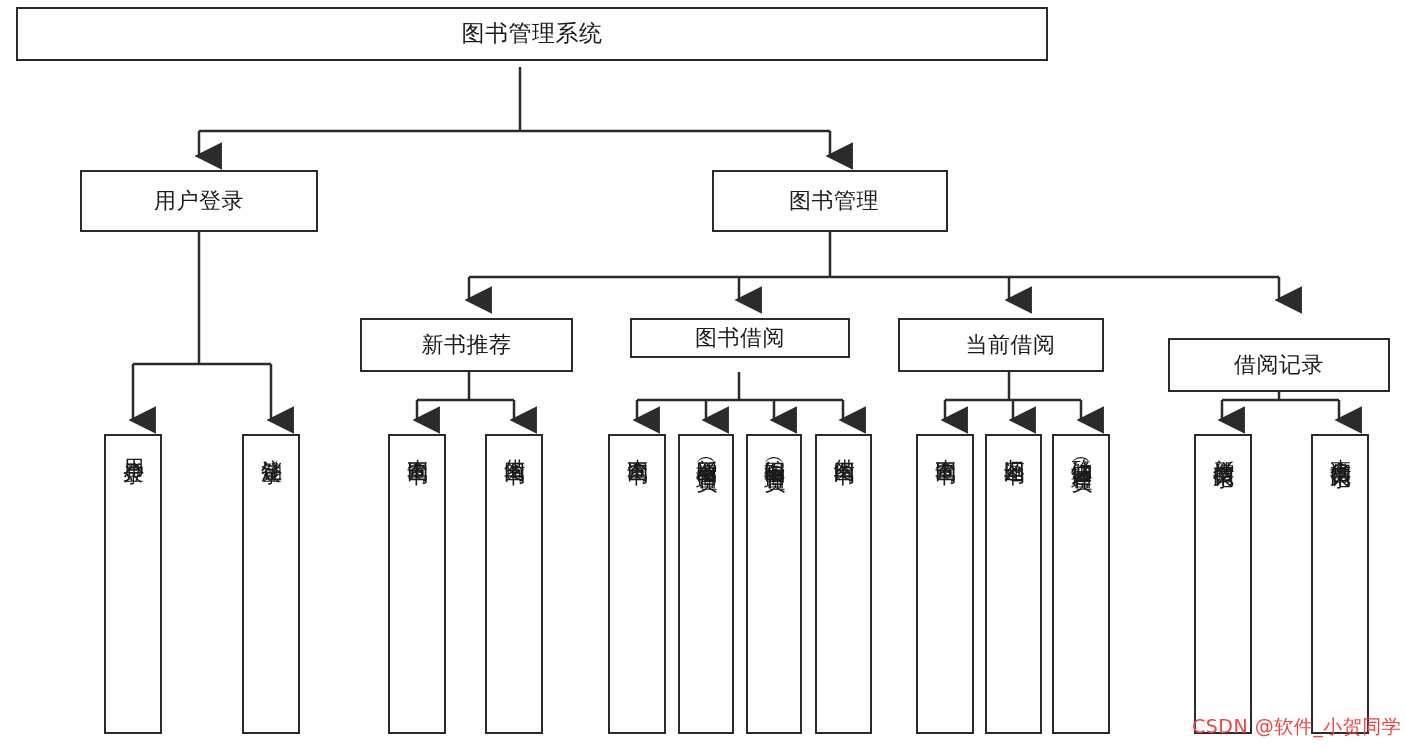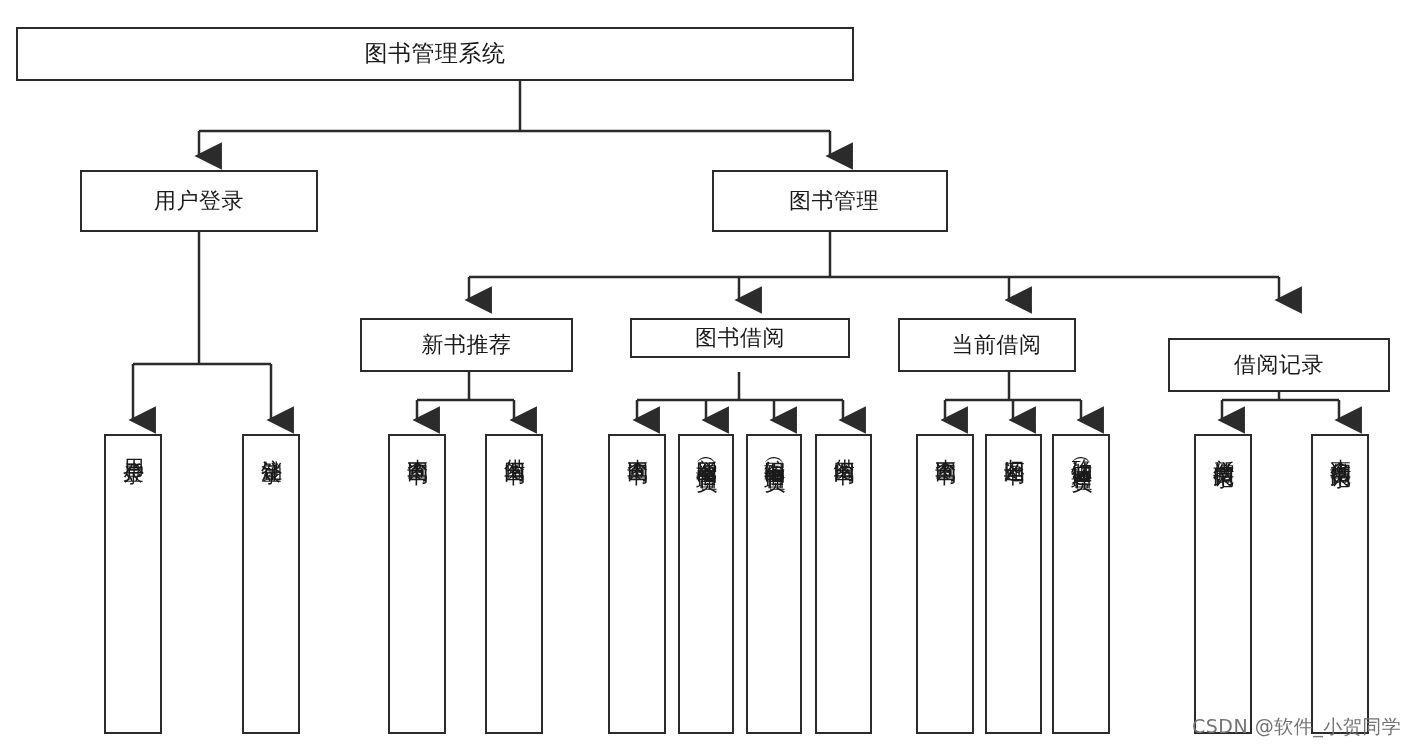--- a/index.html
+++ b/index.html
@@ -53,21 +53,21 @@
     text-orientation: upright;
     font-size: 21px;
     line-height: 1.22;
     letter-spacing: 2px;
     color: #1a1a1a;
     white-space: nowrap;
   }
   .watermark {
     position: absolute;
     font-size: 19px;
-    color: #737373;
+    color: #ef4444;
     letter-spacing: 0.5px;
     white-space: nowrap;
     user-select: none;
   }
 </style>
 </head>
 <body>
 
 <div id="canvas">
 
@@ -114,38 +114,38 @@
       <path d="M 1013 400 L 1013 420" marker-end="url(#arrow)"></path>
       <path d="M 1081 400 L 1081 420" marker-end="url(#arrow)"></path>
 
       <path d="M 1279 372 L 1279 400"></path>
       <path d="M 1222 400 L 1339 400"></path>
       <path d="M 1222 400 L 1222 420" marker-end="url(#arrow)"></path>
       <path d="M 1339 400 L 1339 420" marker-end="url(#arrow)"></path>
     </g>
   </svg>
 
-  <div class="node node-h node-root" style="left:16px; top:27px; width:838px; height:54px;">
+  <div class="node node-h node-root" style="left:16px; top:7px; width:1032px; height:54px;">
     <span>图书管理系统</span>
   </div>
 
   <div class="node node-h" style="left:80px; top:170px; width:238px; height:62px;">
     <span>用户登录</span>
   </div>
   <div class="node node-h" style="left:712px; top:170px; width:236px; height:62px;padding-left:8px;">
     <span>图书管理</span>
   </div>
 
   <div class="node node-h" style="left:360px; top:318px; width:213px; height:54px;">
     <span>新书推荐</span>
   </div>
   <div class="node node-h" style="left:630px; top:318px; width:220px; height:40px;">
     <span>图书借阅</span>
   </div>
-  <div class="node node-h" style="left:898px; top:318px; width:178px; height:54px;padding-left:19px;">
+  <div class="node node-h" style="left:898px; top:318px; width:206px; height:54px;padding-left:19px;">
     <span>当前借阅</span>
   </div>
   <div class="node node-h" style="left:1168px; top:318px; width:222px; height:54px;margin-top:20px;">
     <span>借阅记录</span>
   </div>
 
   <div class="node node-v" style="left:104px; top:434px; width:58px; height:300px;">
     <span class="vlabel">用户登录</span>
   </div>
   <div class="node node-v" style="left:242px; top:434px; width:58px; height:300px;">

